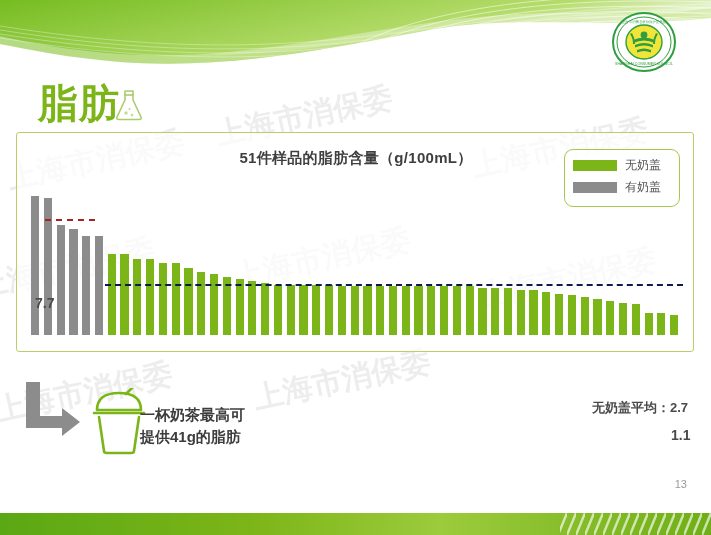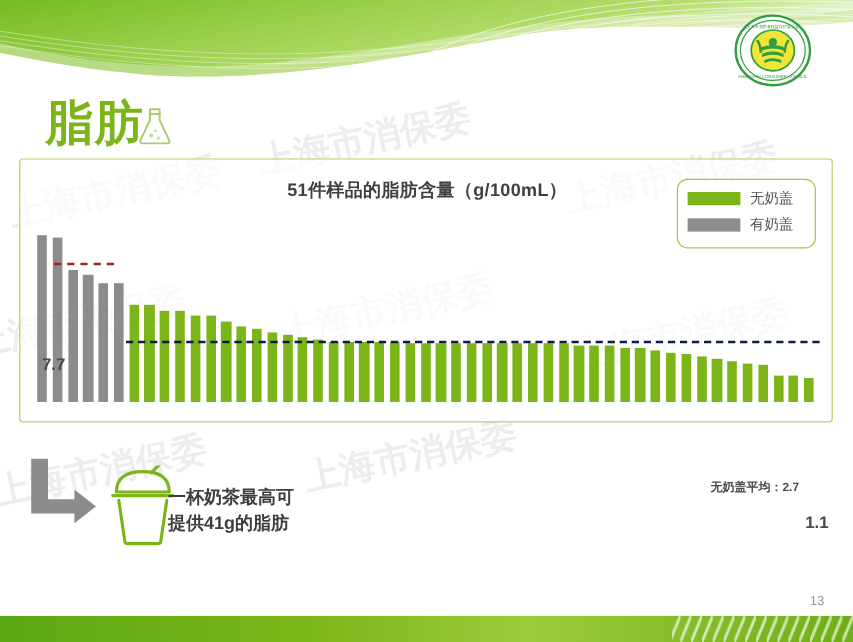--- a/index.html
+++ b/index.html
@@ -62,40 +62,40 @@
   .bar:last-child{margin-right:0;}
 
   .avg-line{position:absolute;height:0;border-top:2.5px dashed;}
   .avg-gray{border-color:#a5241f;}
   .avg-green{border-color:#0d1b4c;}
 
   .lbl{position:absolute;font-size:12px;font-weight:bold;color:#4a4a4a;white-space:nowrap;}
   .lbl-max{left:18px;top:162px;font-size:14px;}
   .lbl-min{left:654px;top:294px;font-size:14px;}
   .lbl-avg-gray{left:68px;top:193px;font-size:12.5px;}
-  .lbl-avg-green{left:575px;top:266px;font-size:10px;}
+  .lbl-avg-green{left:575px;top:266px;font-size:13px;}
 
   
   .arrow{position:absolute;left:22px;top:382px;width:62px;height:58px;}
   .cup{position:absolute;left:88px;top:388px;width:62px;height:68px;}
   .cup-text{
     position:absolute;left:140px;top:404px;width:170px;
     font-size:15px;font-weight:bold;color:#3d3d3d;line-height:1.45;
   }
   .note-box{
     position:absolute;left:365px;top:413px;width:285px;height:48px;
     border:1.6px solid #b6cf5c;border-radius:11px;
     background:rgba(255,255,255,0.6);
     display:flex;align-items:center;justify-content:center;
     box-sizing:border-box;
   }
   .note-text{font-size:18px;color:#565656;letter-spacing:.5px;}
 
   .page-num{
-    position:absolute;right:24px;bottom:28px;
+    position:absolute;right:24px;bottom:45px;
     font-size:11px;color:#9a9a9a;
   }
 
   
   .footer{position:absolute;left:0;bottom:0;width:711px;height:22px;overflow:hidden;}
 </style>
 </head>
 <body>
 
 <div id="slide">

